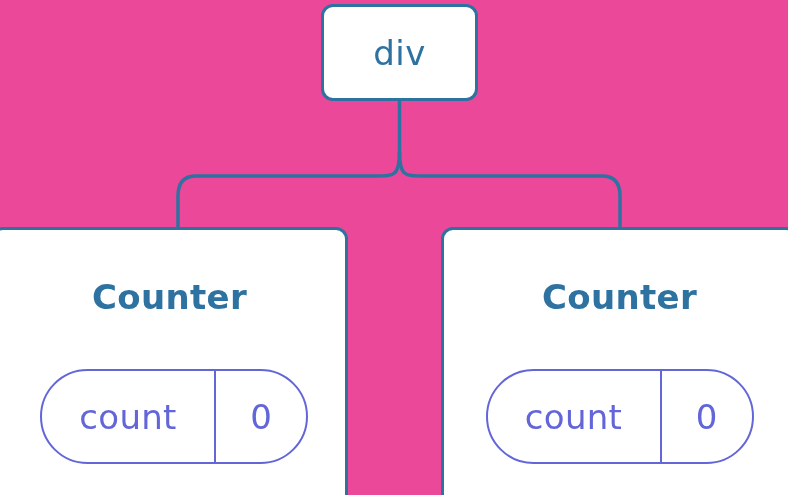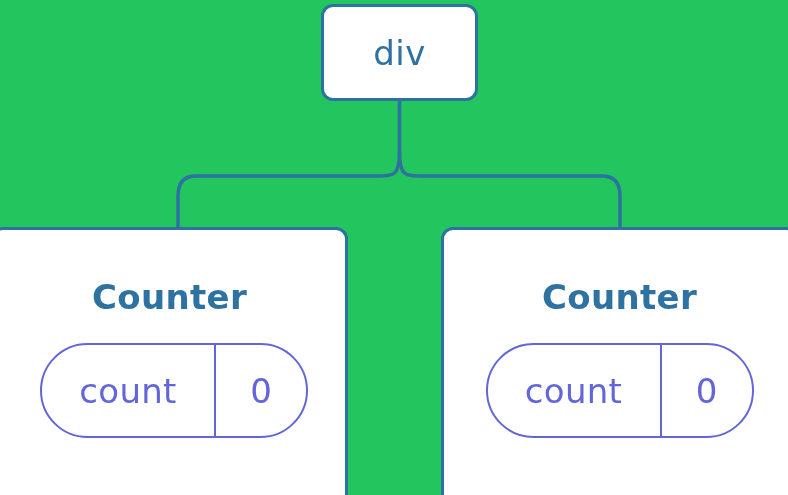--- a/index.html
+++ b/index.html
@@ -10,21 +10,21 @@
     width: 788px;
     height: 495px;
     overflow: hidden;
     font-family: "DejaVu Sans", sans-serif;
   }
 
   #stage {
     position: relative;
     width: 788px;
     height: 495px;
-    background: #22c55e;
+    background: #ec4899;
     overflow: hidden;
   }
 
   
   #connectors {
     position: absolute;
     left: 0;
     top: 0;
     width: 788px;
     height: 495px;
@@ -81,21 +81,21 @@
     line-height: 1;
     margin-top: 50px;
     letter-spacing: 0.3px;
     font-weight: bold;
   }
 
   
   .state-pill {
     position: relative;
     box-sizing: border-box;
-    margin-top: 29px;
+    margin-top: 55px;
     height: 95px;
     border: 2px solid #6366d8;
     border-radius: 48px;
     display: flex;
     align-items: stretch;
     background: transparent;
   }
   .pill-key,
   .pill-val {
     display: flex;

